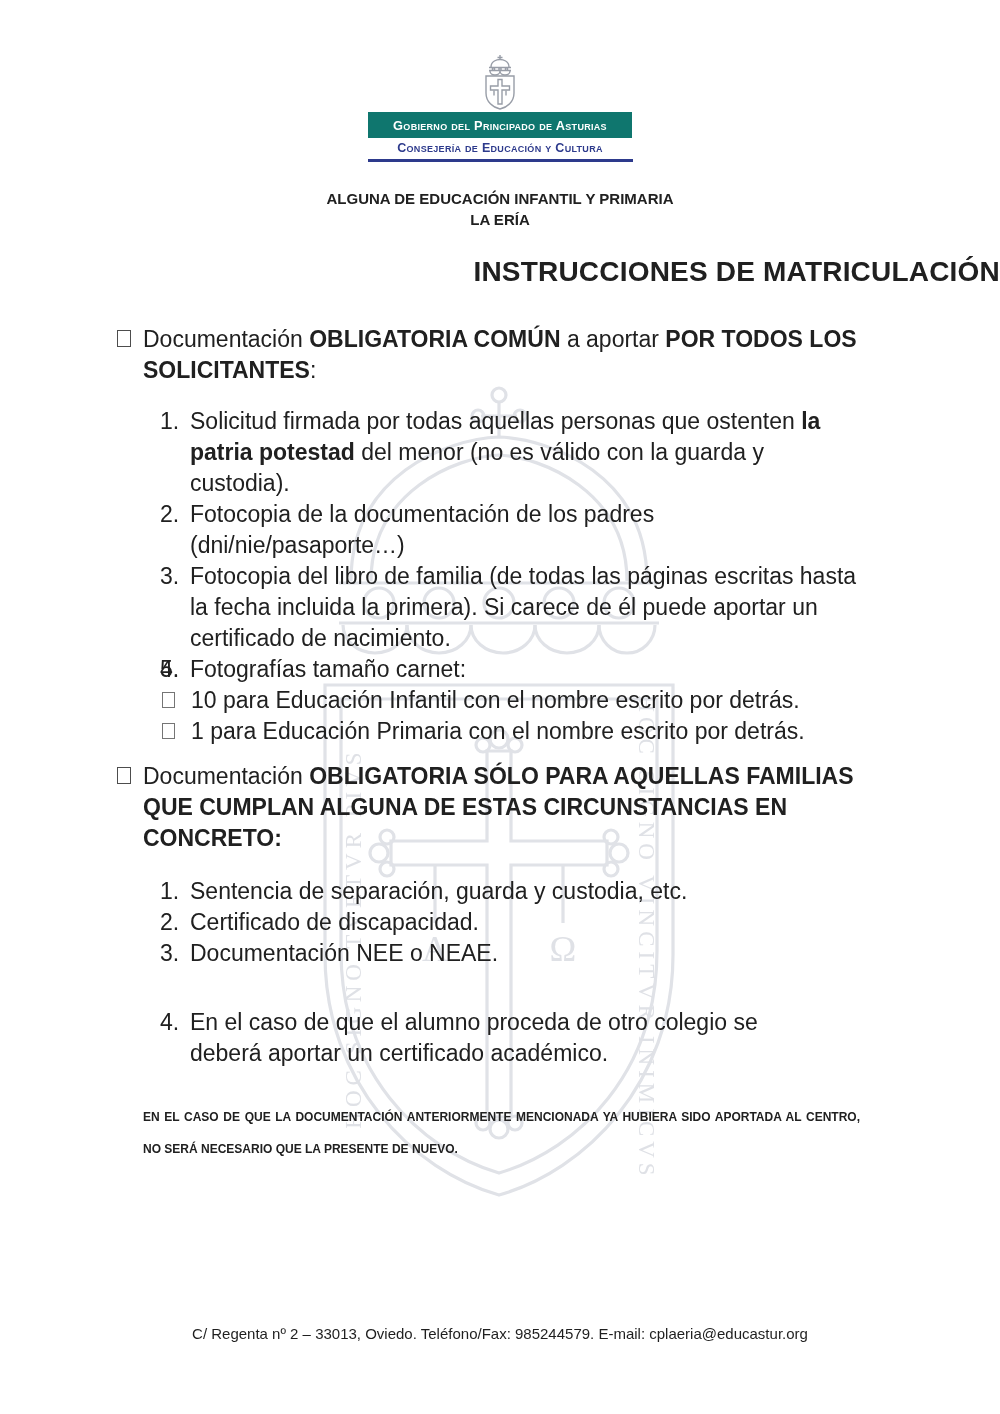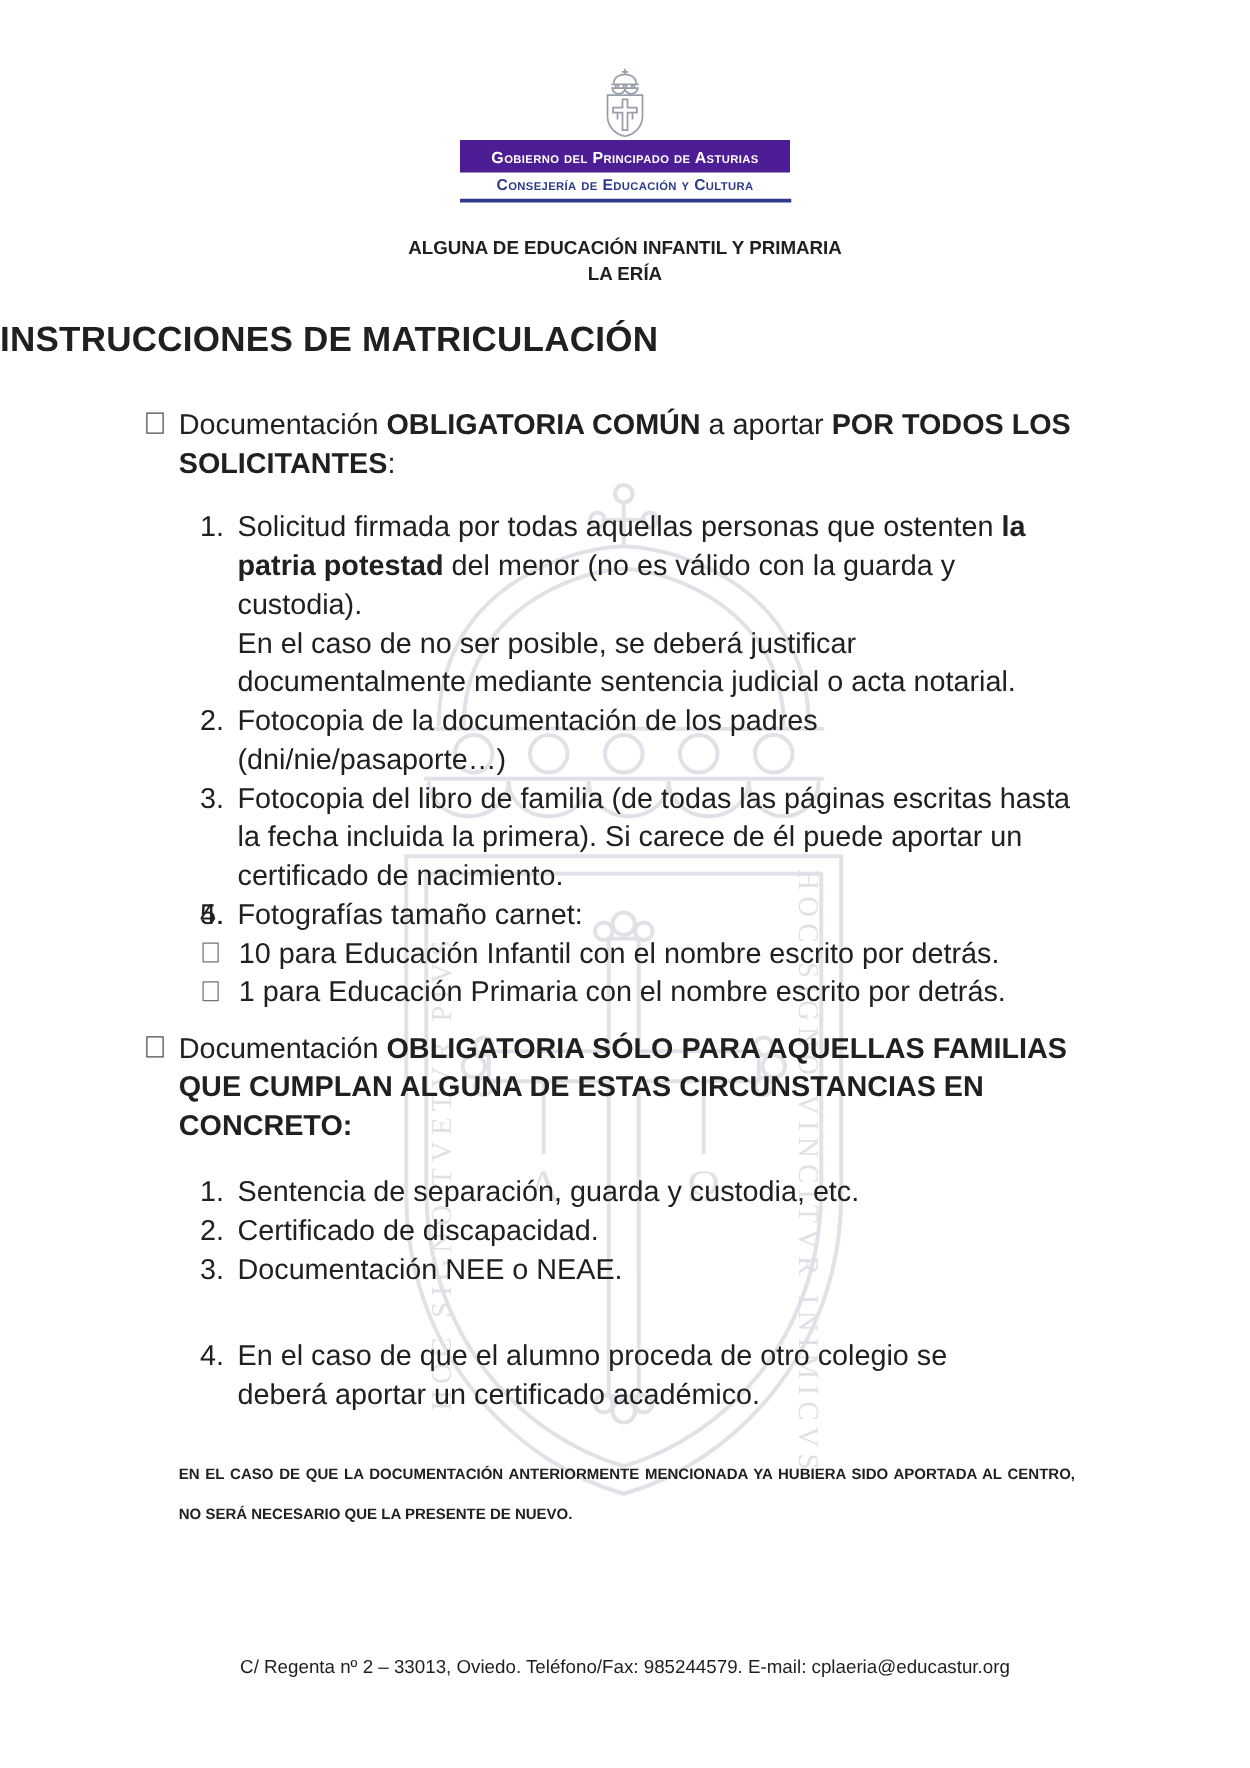--- a/index.html
+++ b/index.html
@@ -10,34 +10,34 @@
     font-family:"Liberation Sans", sans-serif;
   }
   .watermark { position:absolute; left:287px; top:383px; z-index:0; }
   .content { position:relative; z-index:1; padding-top:52px; }
 
   
   .gov-header { display:flex; flex-direction:column; align-items:center; }
   .emblem { display:block; }
   .gov-banner {
     width:264px; height:26px; margin-top:2px;
-    background:#4c1d95; color:#ffffff;
+    background:#0f766e; color:#ffffff;
     display:flex; align-items:center; justify-content:center;
     font-variant:small-caps; font-weight:bold; font-size:12.8px;
     letter-spacing:.3px; white-space:nowrap;
   }
   .gov-dept {
     margin-top:3px; color:#2d3a8c; font-weight:bold;
     font-variant:small-caps; font-size:12.5px; letter-spacing:.3px;
   }
   .gov-rule { width:265px; height:3px; background:#2d3a8c; margin-top:4px; }
 
   
   .school { text-align:center; margin-top:26px; font-weight:bold; font-size:15px; line-height:21px; }
-  .page-title { text-align:left; margin-top:26px; font-weight:bold; font-size:28px; letter-spacing:.2px; }
+  .page-title { text-align:right; margin-top:26px; font-weight:bold; font-size:28px; letter-spacing:.2px; }
 
   
   .doc-section { margin:36px 140px 0 143px; font-size:23px; line-height:31px; }
   .doc-section.second { margin-top:14px; }
   .intro { position:relative; }
   .chkbox {
     position:absolute; left:-26px; top:6px; width:14px; height:17px;
     border:1.6px solid #4d4d4d; background:transparent; display:inline-block;
   }
   b, .bold { font-weight:bold; }
@@ -148,21 +148,20 @@
 
   <h1 class="page-title">INSTRUCCIONES DE MATRICULACIÓN</h1>
 
   <section class="doc-section">
     <p class="intro">
       <span class="chkbox"></span><span>Documentación </span><b>OBLIGATORIA COMÚN</b><span> a aportar </span><b>POR TODOS LOS SOLICITANTES</b><span>:</span>
     </p>
     <ol class="num-list">
       <li>
         <span class="num">1.</span><span>Solicitud firmada por todas aquellas personas que ostenten </span><b>la patria potestad</b><span> del menor (no es válido con la guarda y custodia).</span>
-        <span class="block">En el caso de no ser posible, se deberá justificar documentalmente mediante sentencia judicial o acta notarial.</span>
       </li>
       <li>
         <span class="num">2.</span><span>Fotocopia de la documentación de los padres (dni/nie/pasaporte…)</span>
       </li>
       <li>
         <span class="num">3.</span><span>Fotocopia del libro de familia (de todas las páginas escritas hasta la fecha incluida la primera). Si carece de él puede aportar un certificado de nacimiento.</span>
       </li>
       <li>
         <span class="num">4.</span>
       </li>

